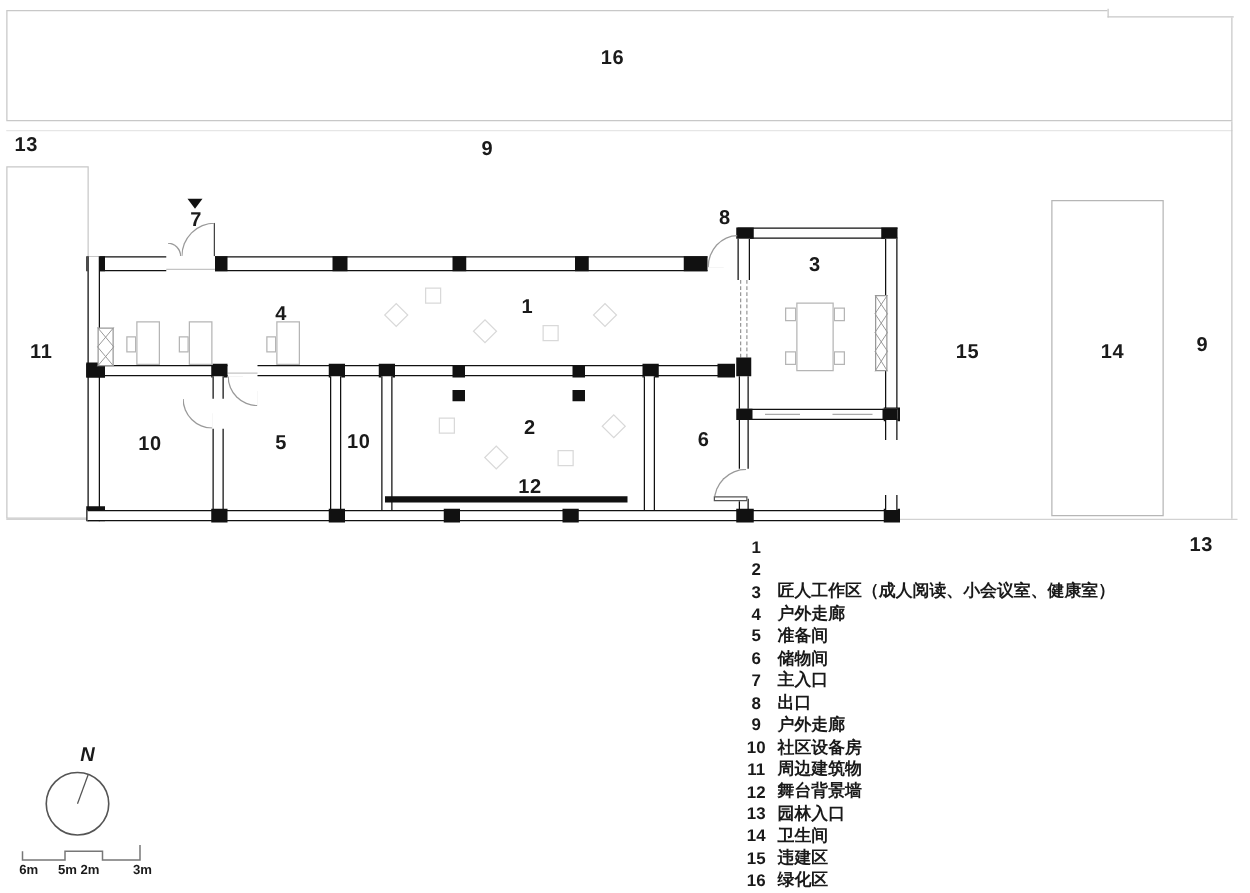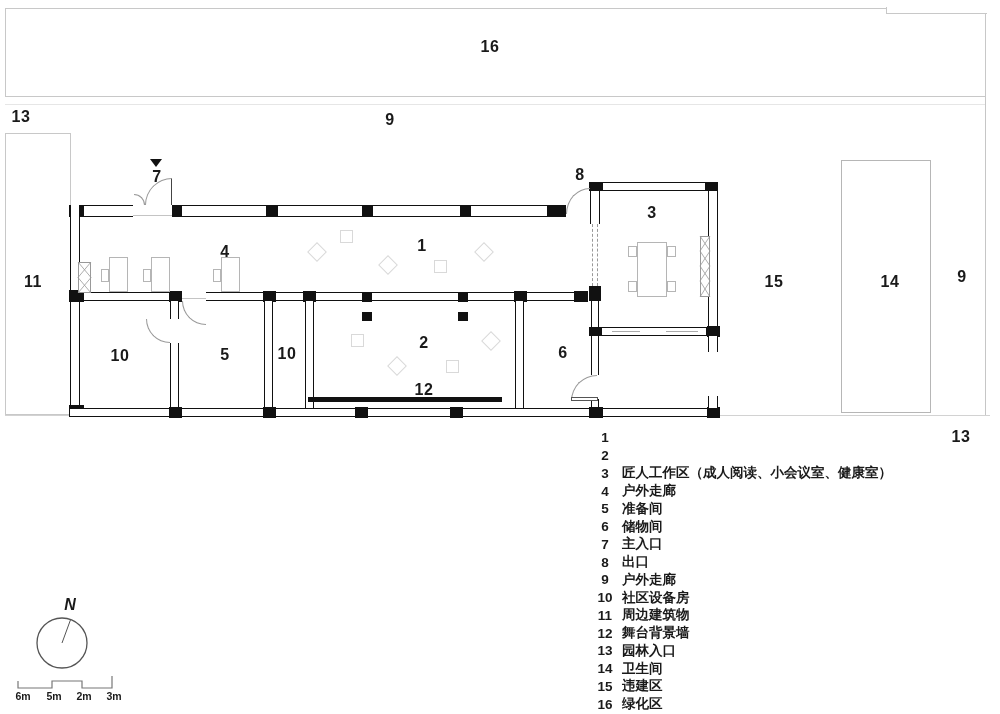--- a/index.html
+++ b/index.html
@@ -253,16 +253,16 @@
     </svg>
   </div>
 
   <div class="abs" style="left:14px;top:674px;width:102px;height:16px;">
     <svg width="102" height="16" viewBox="0 0 102 16">
       <polyline points="4,7 4,14 38,14 38,7 68,7 68,14 98,14 98,2" fill="none" stroke="#777" stroke-width="1.2"></polyline>
     </svg>
   </div>
   <span class="slab" style="left:23px;top:690px;">6m</span>
   <span class="slab" style="left:54px;top:690px;">5m</span>
-  <span class="slab" style="left:84px;top:690px;text-align:center;">2m</span>
+  <span class="slab" style="left:72px;top:690px;text-align:center;">2m</span>
   <span class="slab" style="left:114px;top:690px;">3m</span>
 
 </div>
 
 </body></html>

